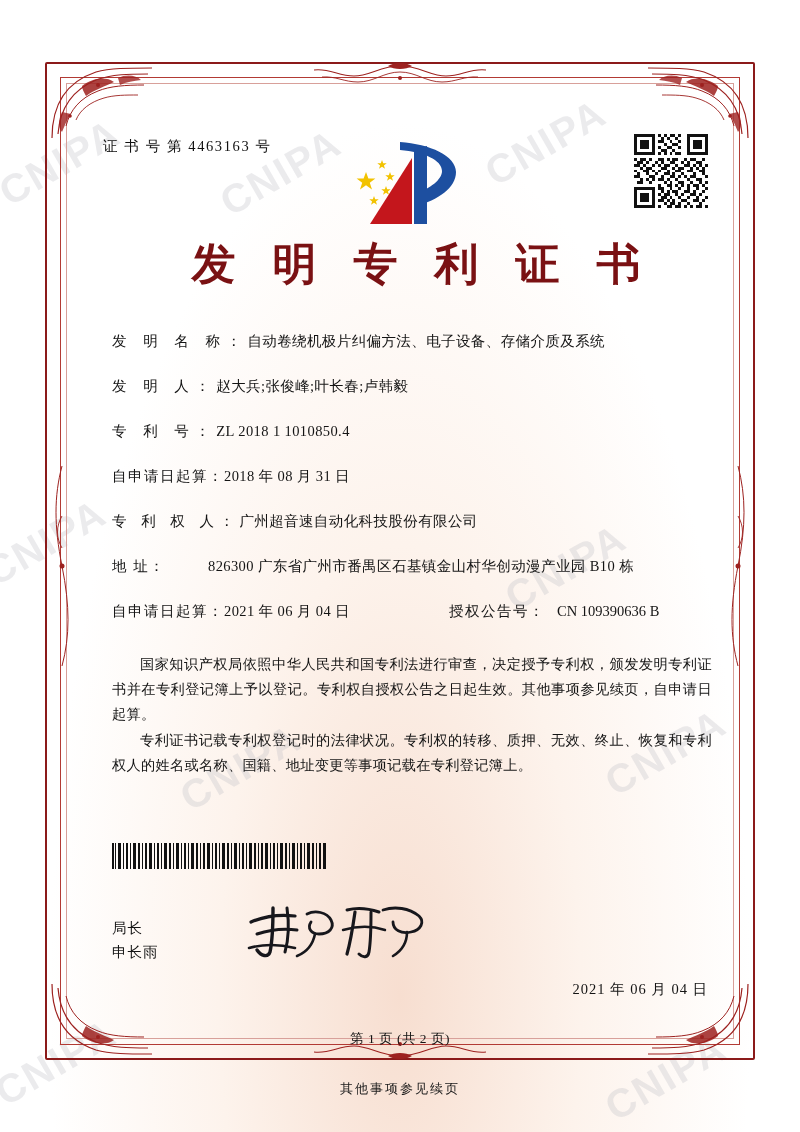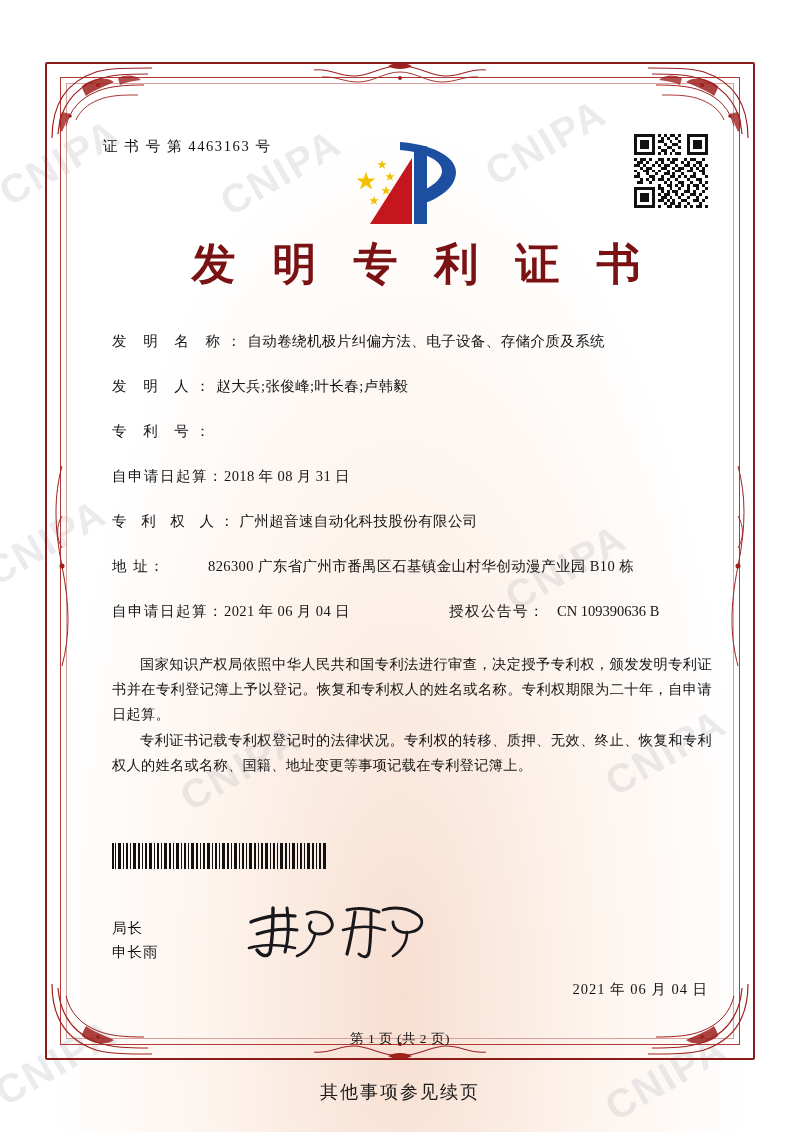--- a/index.html
+++ b/index.html
@@ -167,21 +167,21 @@
     position:absolute;right:92px;top:980px;
     font-size:14.5px;letter-spacing:1px;color:#141414;
   }
 
   .page-no{
     position:absolute;left:0;right:0;top:1030px;
     text-align:center;font-size:13.5px;color:#141414;letter-spacing:0.5px;
   }
   .footer-note{
     position:absolute;left:0;right:0;top:1080px;
-    text-align:center;font-size:18px;color:#1a1a1a;letter-spacing:2px;
+    text-align:center;font-size:13px;color:#1a1a1a;letter-spacing:2px;
   }
 </style>
 </head>
 <body>
 
 <div id="page">
 
   <div class="wm wm1">CNIPA</div>
   <div class="wm wm2">CNIPA</div>
   <div class="wm wm3">CNIPA</div>
@@ -470,20 +470,21 @@
       <div class="row">
         <div class="lbl sp5">发 明 名 称：</div>
         <div class="val">自动卷绕机极片纠偏方法、电子设备、存储介质及系统</div>
       </div>
       <div class="row">
         <div class="lbl sp5">发 明 人：</div>
         <div class="val">赵大兵;张俊峰;叶长春;卢韩毅</div>
       </div>
       <div class="row">
         <div class="lbl sp5">专 利 号：</div>
+        <div class="val">ZL 2018 1 1010850.4</div>
       </div>
       <div class="row">
         <div class="lbl sp2">自申请日起算：</div>
         <div class="val">2018 年 08 月 31 日</div>
       </div>
       <div class="row">
         <div class="lbl sp4">专 利 权 人：</div>
         <div class="val">广州超音速自动化科技股份有限公司</div>
       </div>
       <div class="row">
@@ -492,21 +493,21 @@
       </div>
       <div class="row two-col">
         <div class="lbl sp2">自申请日起算：</div>
         <div class="val">2021 年 06 月 04 日</div>
         <div class="lbl2">授权公告号：</div>
         <div class="val2">CN 109390636 B</div>
       </div>
     </div>
 
     <div class="paras">
-      <p>国家知识产权局依照中华人民共和国专利法进行审查，决定授予专利权，颁发发明专利证书并在专利登记簿上予以登记。恢复和专利权人的姓名或名称。专利权期限为二十年，自申请日起算。</p>
+      <p>国家知识产权局依照中华人民共和国专利法进行审查，决定授予专利权，颁发发明专利证书并在专利登记簿上予以登记。专利权自授权公告之日起生效。其他事项参见续页，自申请日起算。</p>
       <p>专利证书记载专利权登记时的法律状况。专利权的转移、质押、无效、终止、恢复和专利权人的姓名或名称、国籍、地址变更等事项记载在专利登记簿上。</p>
     </div>
 
     <div class="barcode">
       <svg viewBox="0 0 215 26" width="215" height="26" shape-rendering="crispEdges">
         <g fill="#111">
           <rect x="0" y="0" width="2" height="26"></rect>
             <rect x="3" y="0" width="1" height="26"></rect>
           <rect x="6" y="0" width="3" height="26"></rect>
             <rect x="11" y="0" width="1" height="26"></rect>

